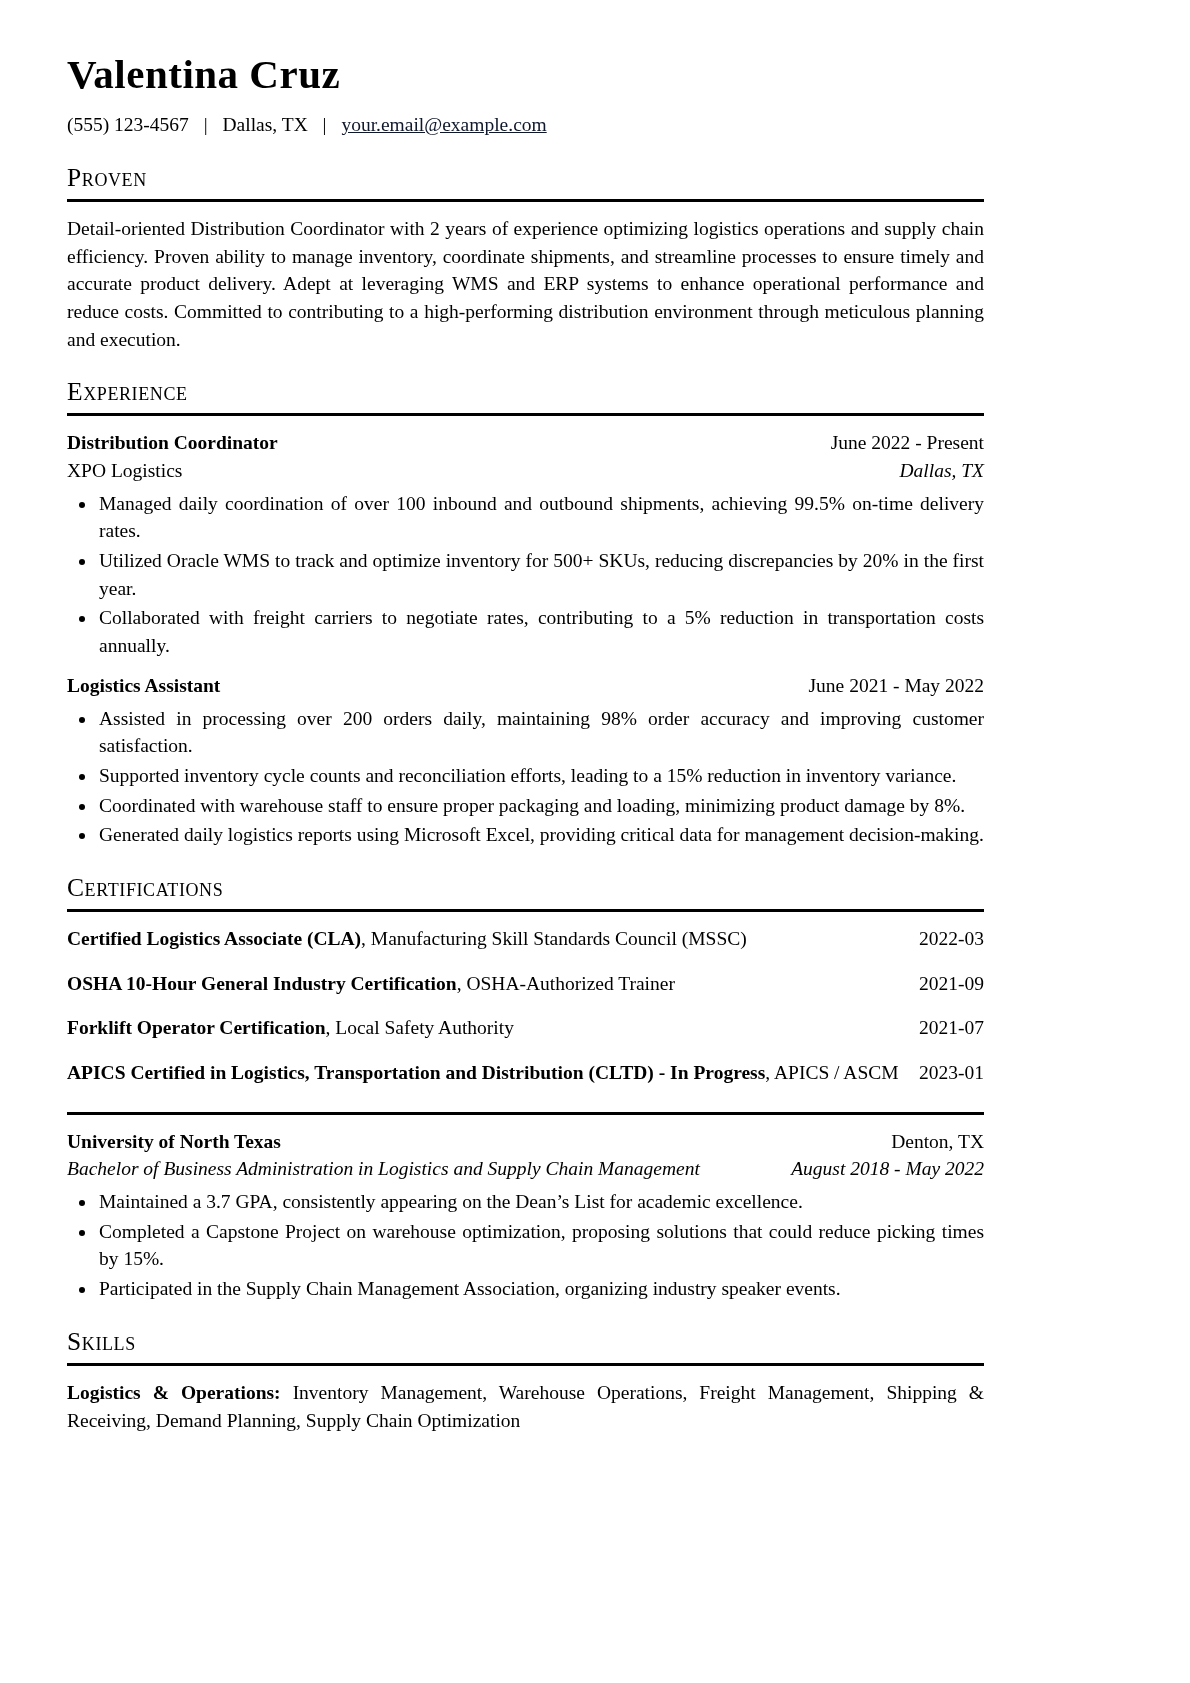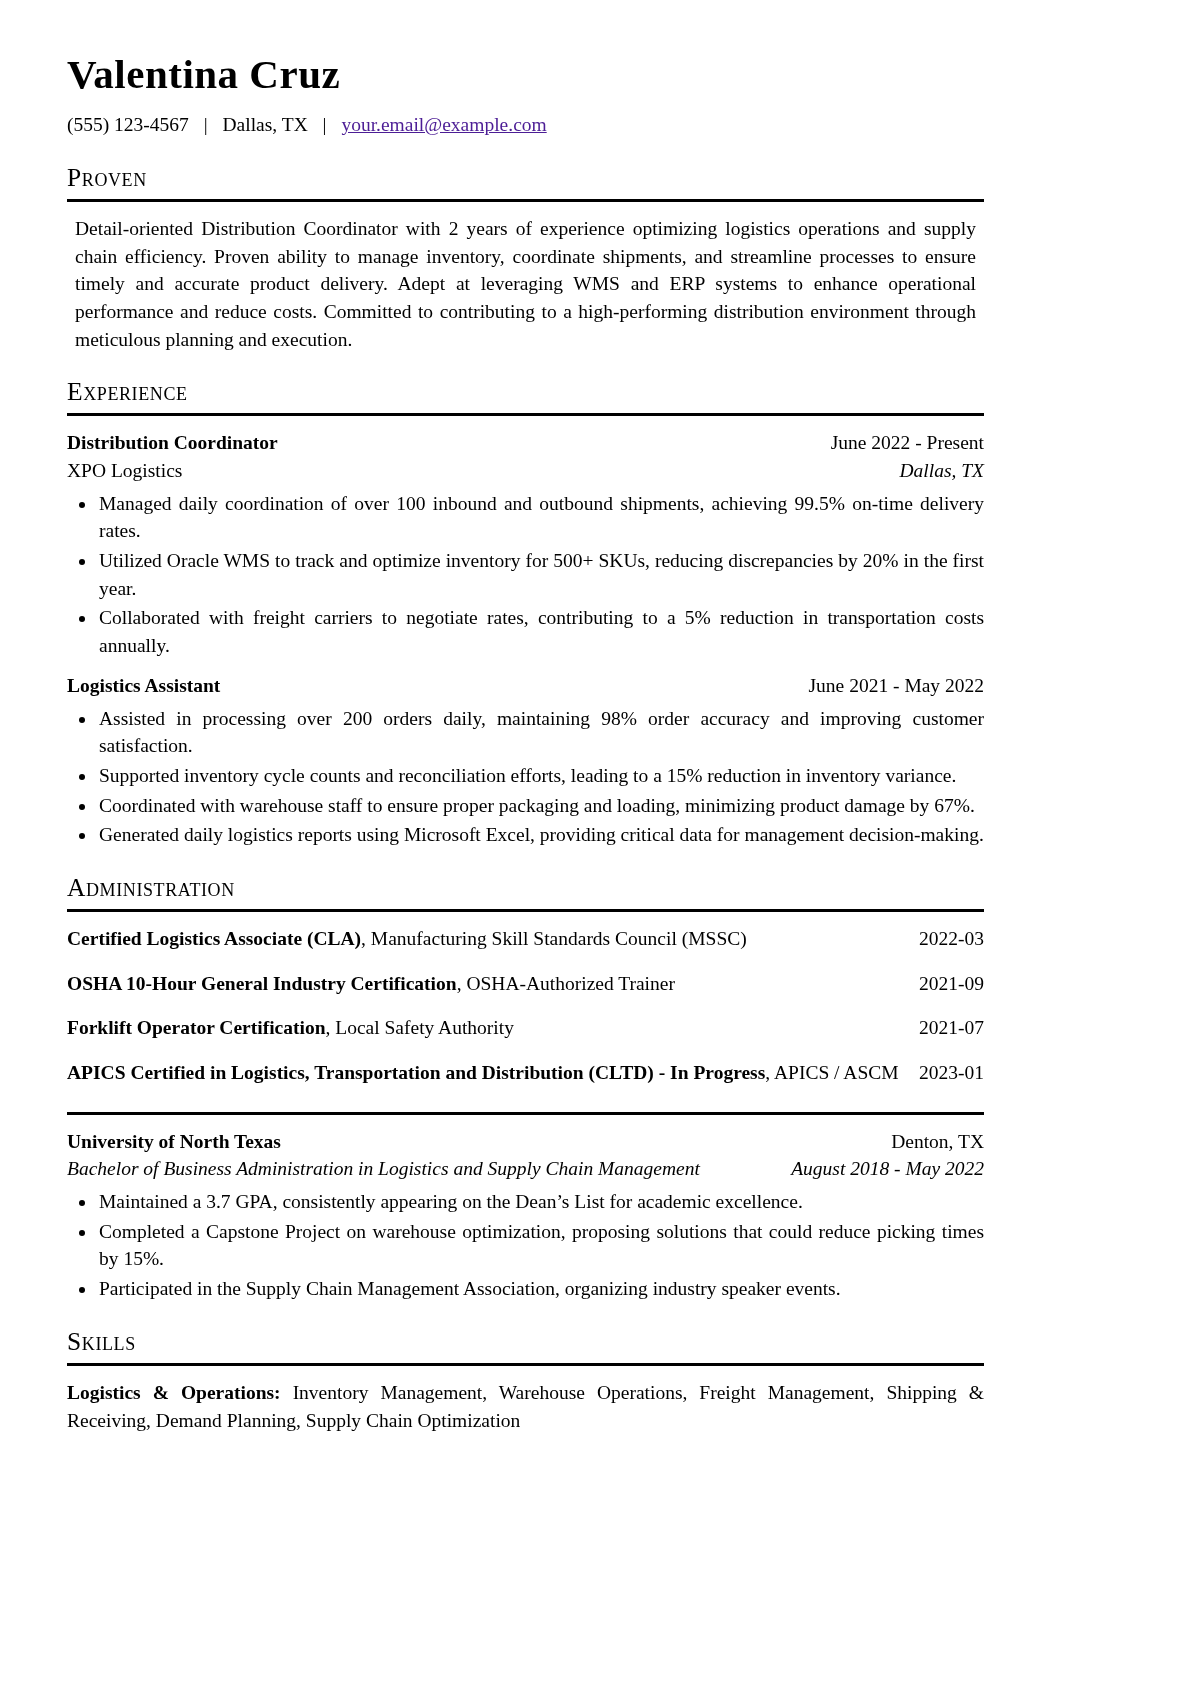--- a/index.html
+++ b/index.html
@@ -18,40 +18,40 @@
   
   .name {
     font-size: 41px;
     font-weight: bold;
     margin: 0 0 14px 0;
     line-height: 1.1;
     letter-spacing: 0.5px;
   }
   .contact-line { font-size: 19.5px; }
   .contact-line .sep { padding: 0 10px; }
-  .email-link { color: #4c1d95; text-decoration: underline; text-align: center; }
+  .email-link { color: #0f172a; text-decoration: underline; text-align: center; }
 
   
   .section { margin-top: 25px; }
   .section-title {
     font-variant: small-caps;
     font-size: 25.5px;
     letter-spacing: 0.6px;
     line-height: 1.1;
     font-weight: 500;
   }
   .section-rule {
     border: none;
     border-top: 3px solid #000;
     margin: 7px 0 0 0;
   }
   .section-body { margin-top: 13px; }
 
   p.justified {
-    margin: 8px;
+    margin: 0;
     text-align: justify;
     hyphens: auto;
   }
 
   
   .job { margin-top: 12px; }
   .job:first-child { margin-top: 0; }
   .row {
     display: flex;
     justify-content: space-between;
@@ -139,30 +139,30 @@
       </div>
 
       <div class="job">
         <div class="row">
           <span class="job-title">Logistics Assistant</span>
           <span class="job-dates">June 2021 - May 2022</span>
         </div>
         <ul class="bullets">
           <li>Assisted in processing over 200 orders daily, maintaining 98% order accuracy and improving customer satisfaction.</li>
           <li>Supported inventory cycle counts and reconciliation efforts, leading to a 15% reduction in inventory variance.</li>
-          <li>Coordinated with warehouse staff to ensure proper packaging and loading, minimizing product damage by 67%.</li>
+          <li>Coordinated with warehouse staff to ensure proper packaging and loading, minimizing product damage by 8%.</li>
           <li>Generated daily logistics reports using Microsoft Excel, providing critical data for management decision-making.</li>
         </ul>
       </div>
 
     </div>
   </section>
 
   <section class="section">
-    <div class="section-title">Administration</div>
+    <div class="section-title">Certifications</div>
     <hr class="section-rule">
     <div class="section-body">
 
       <div class="cert-entry">
         <span><span class="cert-name">Certified Logistics Associate (CLA)</span><span>, </span><span>Manufacturing Skill Standards Council (MSSC)</span></span>
         <span class="cert-date">2022-03</span>
       </div>
 
       <div class="cert-entry">
         <span><span class="cert-name">OSHA 10-Hour General Industry Certification</span><span>, </span><span>OSHA-Authorized Trainer</span></span>

